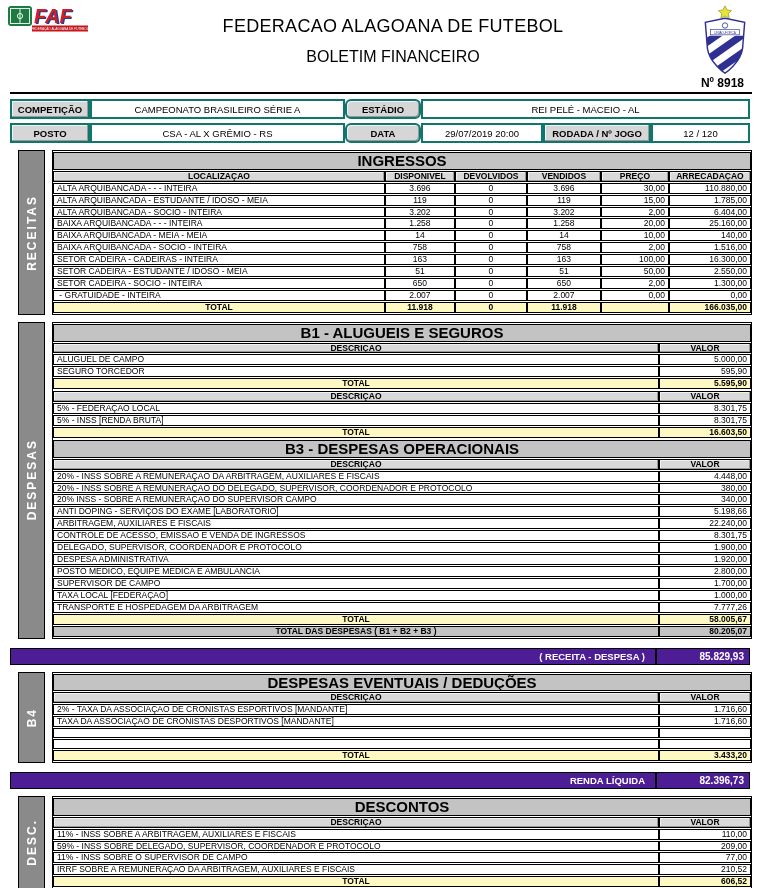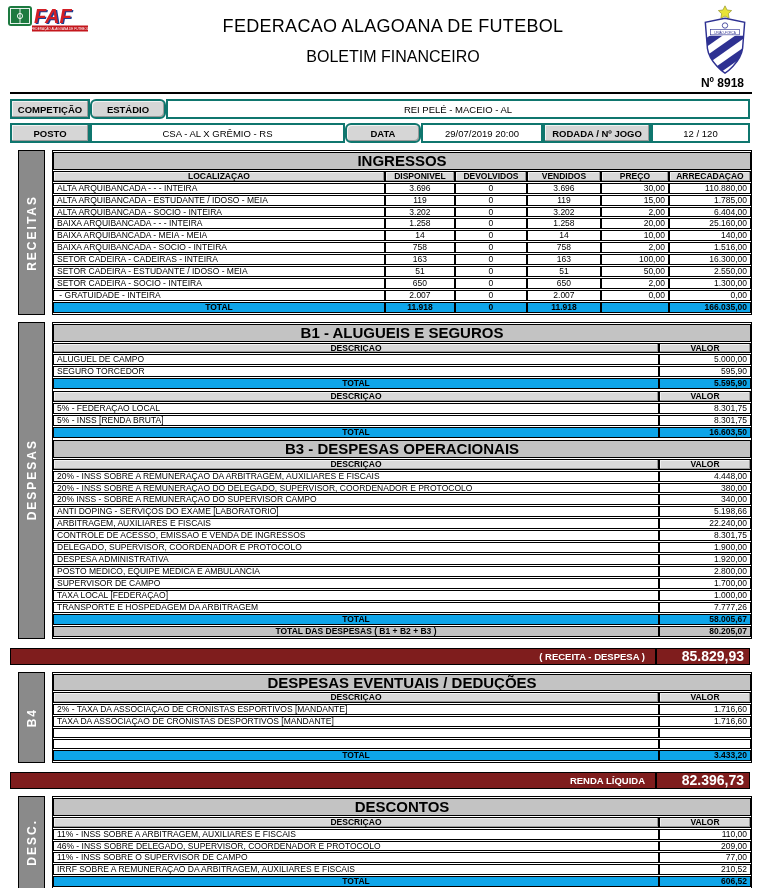--- a/index.html
+++ b/index.html
@@ -26,33 +26,33 @@
 
 .block { display:flex; margin:7px 8px 0 18px; gap:7px; align-items:stretch; }
 .side-label { width:27px; background:#8a8a8a; border:1px solid #000; display:flex; align-items:center; justify-content:center; }
 .side-label span { writing-mode:vertical-rl; transform:rotate(180deg); color:#fff; font-weight:bold; font-size:12px; letter-spacing:2px; }
 .block-table { flex:1; border:1px solid #000; background:#fff; }
 
 table.t { width:100%; border-collapse:separate; border-spacing:0 1px; table-layout:fixed; }
 .t th, .t td { border:1px solid #000; font-size:8.5px; height:10px; padding:0 3px; line-height:1.05; white-space:nowrap; overflow:hidden; }
 .title-row th { background:#c3c3c3; font-weight:bold; font-size:15px; text-align:center; }
 .col-hdr th { background:#d9d9d9; font-weight:bold; box-shadow:inset -1px -1px 0 #9a9a9a, inset 1px 1px 0 #f0f0f0; }
-.total-row td { background:#0ea5e9; font-weight:bold; }
+.total-row td { background:#fef9c3; font-weight:bold; }
 .grand-total-row td { background:#c3c3c3; font-weight:bold; }
 .c-loc, .c-desc { text-align:left; }
 .c-num { text-align:center; }
 .c-money { text-align:right; }
 .c-center { text-align:center; }
 col.col-val { width:92px; }
 col.col-disp{width:70px;} col.col-dev{width:72px;} col.col-ven{width:74px;} col.col-pre{width:68px;} col.col-arr{width:82px;}
 
 
-.bar { margin:9px 10px 0; height:17px; display:flex; border:1px solid #000; background:#7f1d1d; }
+.bar { margin:9px 10px 0; height:17px; display:flex; border:1px solid #000; background:#4c1d95; }
 .bar-label { flex:1; color:#fff; font-weight:bold; font-size:9.5px; display:flex; align-items:center; justify-content:flex-end; padding-right:10px; white-space:nowrap; }
-.bar-value { width:94px; border-left:2px solid #000; color:#fff; font-weight:bold; font-size:14px; display:flex; align-items:center; justify-content:flex-end; padding-right:5px; }
+.bar-value { width:94px; border-left:2px solid #000; color:#fff; font-weight:bold; font-size:10px; display:flex; align-items:center; justify-content:flex-end; padding-right:5px; }
 
 
 .divisao-wrap { margin:9px 10px 0; border:1px solid #000; }
 table.t-div { width:100%; border-collapse:separate; border-spacing:0 1px; table-layout:fixed; }
 .t-div th, .t-div td { border:1px solid #000; font-size:8.5px; height:12px; padding:0 4px; line-height:1.05; white-space:nowrap; overflow:hidden; }
 .t-div .div-title th { background:#8a8a8a; color:#fff; font-weight:bold; text-align:center; font-size:9px; }
 col.col-club{width:42%;} col.col-perc{width:20%;} col.col-descto{width:20%;} col.col-liq{width:18%;}
 </style>
 </head>
 <body>
@@ -100,20 +100,21 @@
       <rect x="14" y="24" width="28" height="5" fill="#ffffff" stroke-width="0.6" stroke="#2e3192"></rect>
       <text x="28" y="27.8" font-size="3" text-anchor="middle" fill="#2e3192">UNIÃO-FORÇA</text>
     </svg>
   </div>
   <div class="bulletin-no">Nº 8918</div>
   <div class="thick-rule"></div>
 
   <div class="match-info">
     <div class="mi-row">
       <div class="mi-cell mi-label w80">COMPETIÇÃO</div>
+      <div class="mi-cell mi-value w255">CAMPEONATO BRASILEIRO SÉRIE A</div>
       <div class="mi-cell mi-label w73">ESTÁDIO</div>
       <div class="mi-cell mi-value grow">REI PELÉ - MACEIO - AL</div>
     </div>
     <div class="mi-row">
       <div class="mi-cell mi-label w80">POSTO</div>
       <div class="mi-cell mi-value w255">CSA - AL X GRÊMIO - RS</div>
       <div class="mi-cell mi-label w73">DATA</div>
       <div class="mi-cell mi-value w122">29/07/2019 20:00</div>
       <div class="mi-cell mi-label w130">RODADA / Nº JOGO</div>
       <div class="mi-cell mi-value grow">12 / 120</div>
@@ -464,21 +465,21 @@
               <th>DESCRIÇÃO</th>
               <th>VALOR</th>
             </tr>
         </thead>
         <tbody>
             <tr>
               <td class="c-desc">11% - INSS SOBRE A ARBITRAGEM, AUXILIARES E FISCAIS</td>
               <td class="c-money">110,00</td>
             </tr>
             <tr>
-              <td class="c-desc">46% - INSS SOBRE DELEGADO, SUPERVISOR, COORDENADOR E PROTOCOLO</td>
+              <td class="c-desc">59% - INSS SOBRE DELEGADO, SUPERVISOR, COORDENADOR E PROTOCOLO</td>
               <td class="c-money">209,00</td>
             </tr>
             <tr>
               <td class="c-desc">11% - INSS SOBRE O SUPERVISOR DE CAMPO</td>
               <td class="c-money">77,00</td>
             </tr>
             <tr>
               <td class="c-desc">IRRF SOBRE A REMUNERAÇÃO DA ARBITRAGEM, AUXILIARES E FISCAIS</td>
               <td class="c-money">210,52</td>
             </tr>

